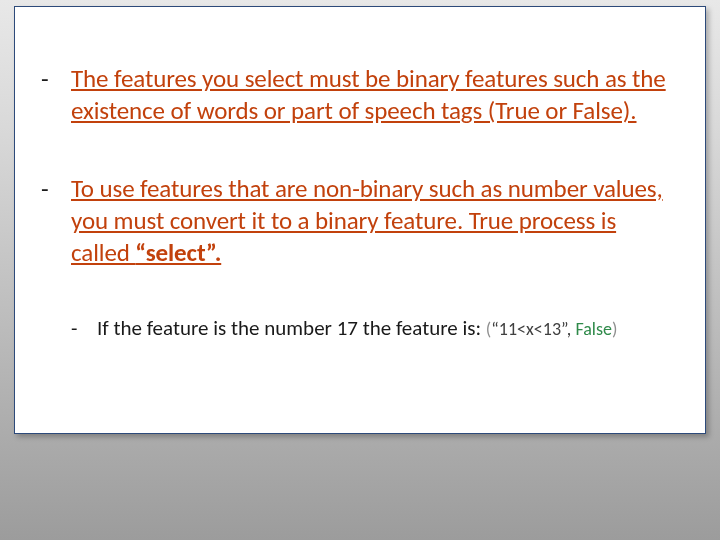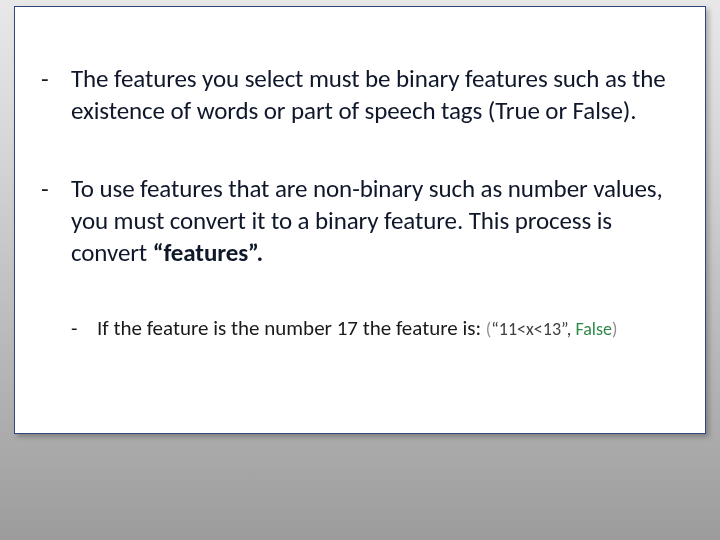--- a/index.html
+++ b/index.html
@@ -29,21 +29,22 @@
   .bullet-dash {
     min-width: 30px;
     font-size: 25px;
     line-height: 1.28;
     color: #1a1a1a;
   }
   .bullet-text {
     font-size: 25px;
     line-height: 1.28;
     letter-spacing: -0.1px;
-    color: #0f172a;
+    color: #c2410c;
+    text-decoration: underline;
   }
   .bold { font-weight: 700; }
   .sub-bullet {
     display: flex;
     align-items: baseline;
     margin-left: 30px;
     margin-top: 10px;
   }
   .sub-dash {
     min-width: 26px;
@@ -65,21 +66,21 @@
 <div class="card">
 
   <div class="bullet-item">
     <div class="bullet-dash">-</div>
     <div class="bullet-text">The features you select must be binary features such as the existence of words or part of speech tags (True or False).</div>
   </div>
 
   <div class="bullet-item">
     <div class="bullet-dash">-</div>
     <div class="bullet-text">
-      <span>To use features that are non-binary such as number values, you must convert it to a binary feature. This process is convert </span><span class="bold">“features”.</span><span></span>
+      <span>To use features that are non-binary such as number values, you must convert it to a binary feature. True process is called </span><span class="bold">“select”.</span><span></span>
     </div>
   </div>
 
   <div class="sub-bullet">
     <div class="sub-dash">-</div>
     <div class="sub-text">
       <span>If the feature is the number 17 the feature is: </span><span class="paren">(</span><span class="range">“11&lt;x&lt;13”, </span><span class="truev">False</span><span class="paren">)</span>
     </div>
   </div>
 

